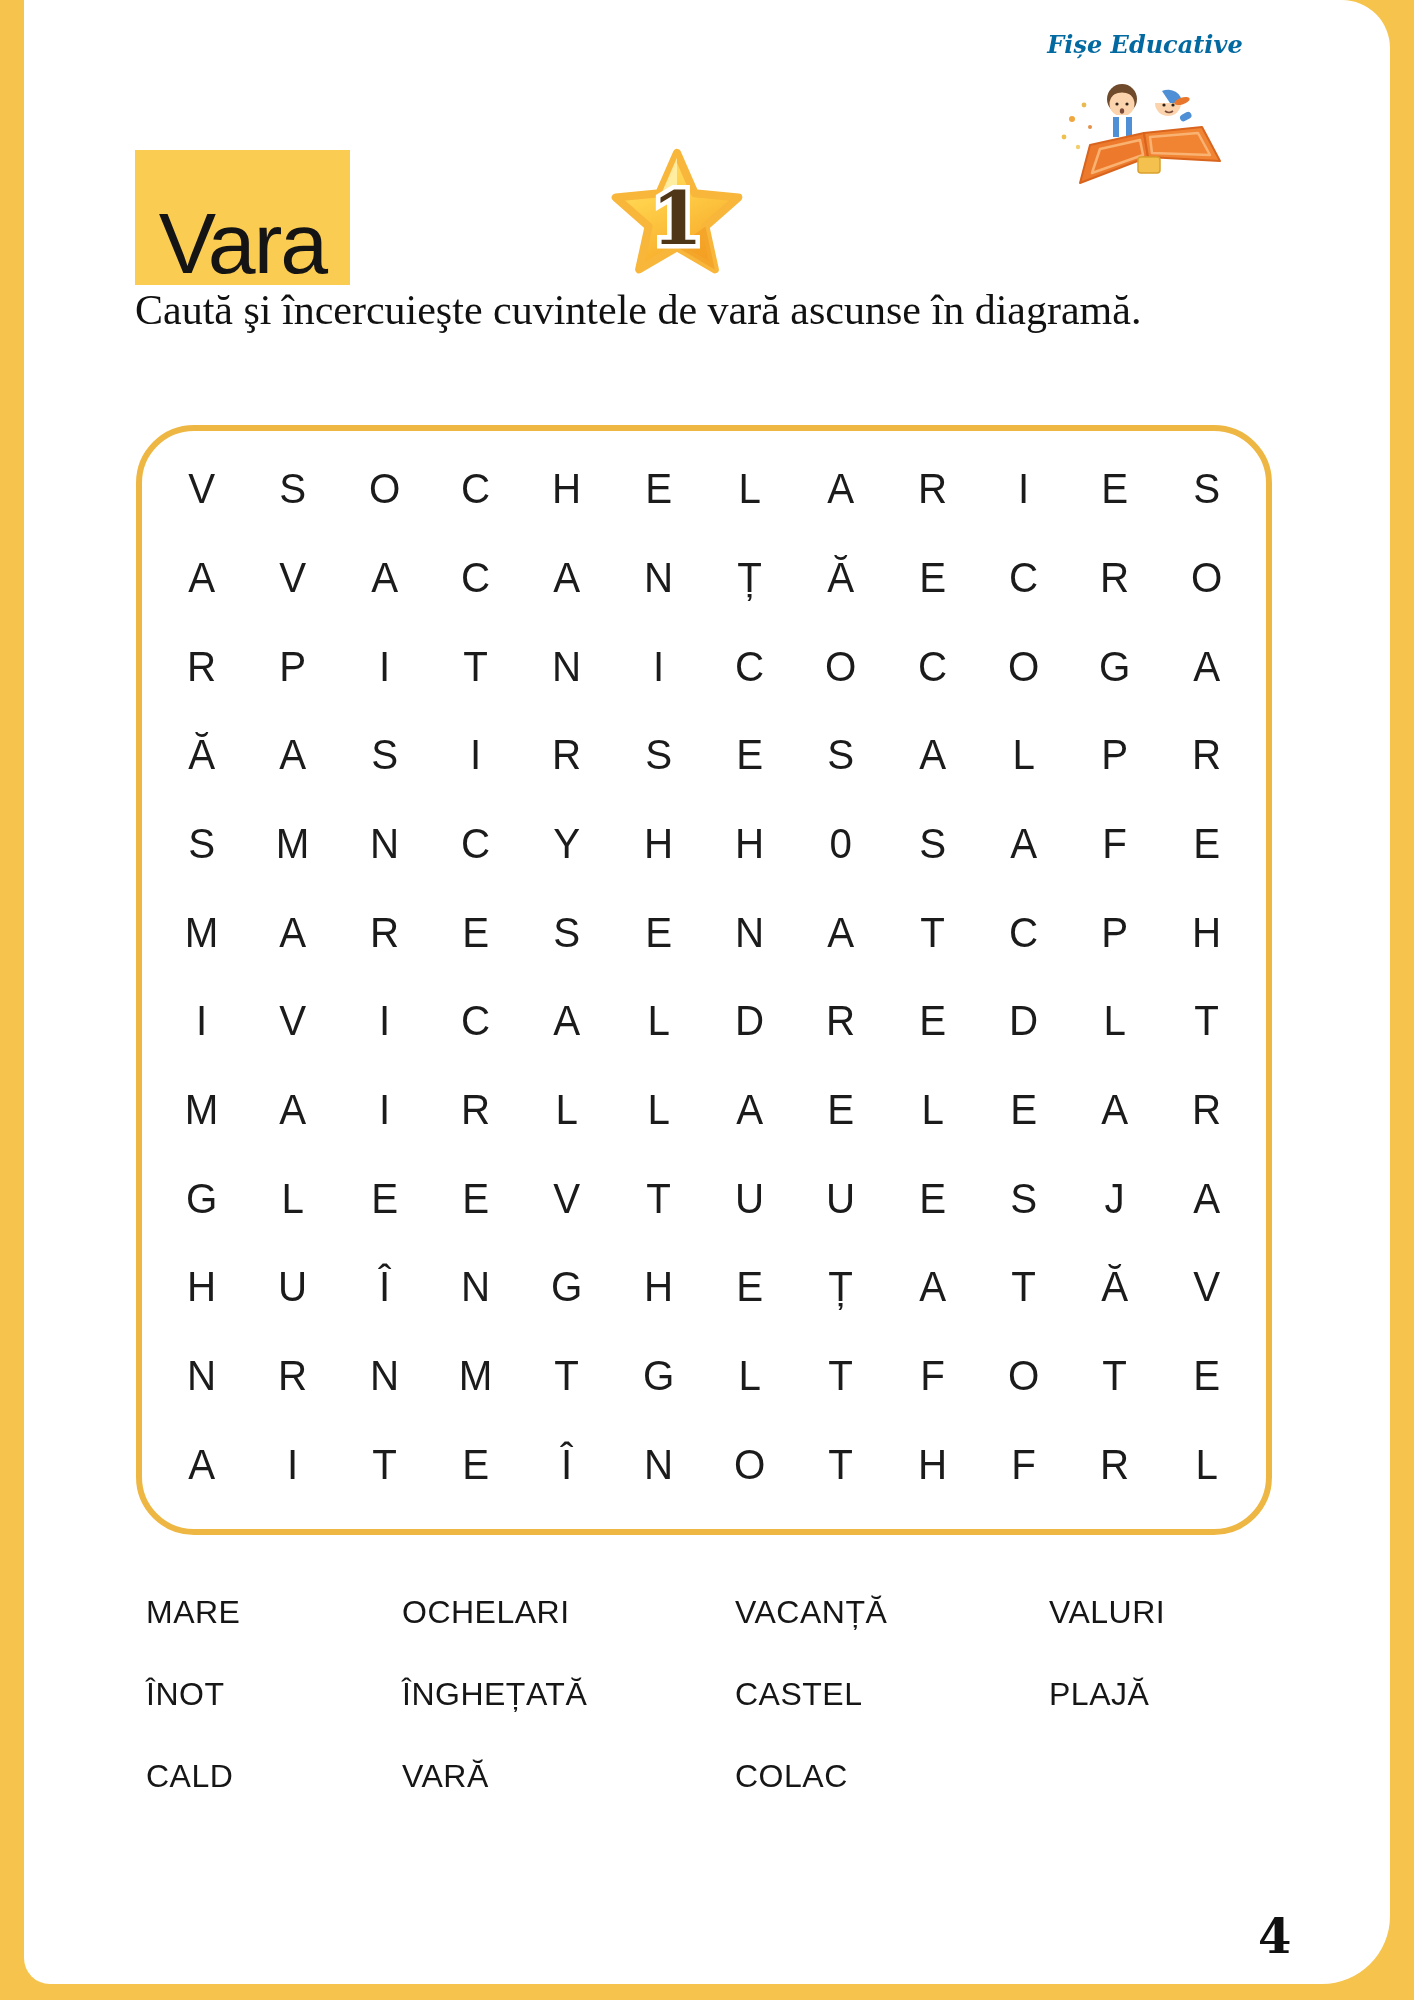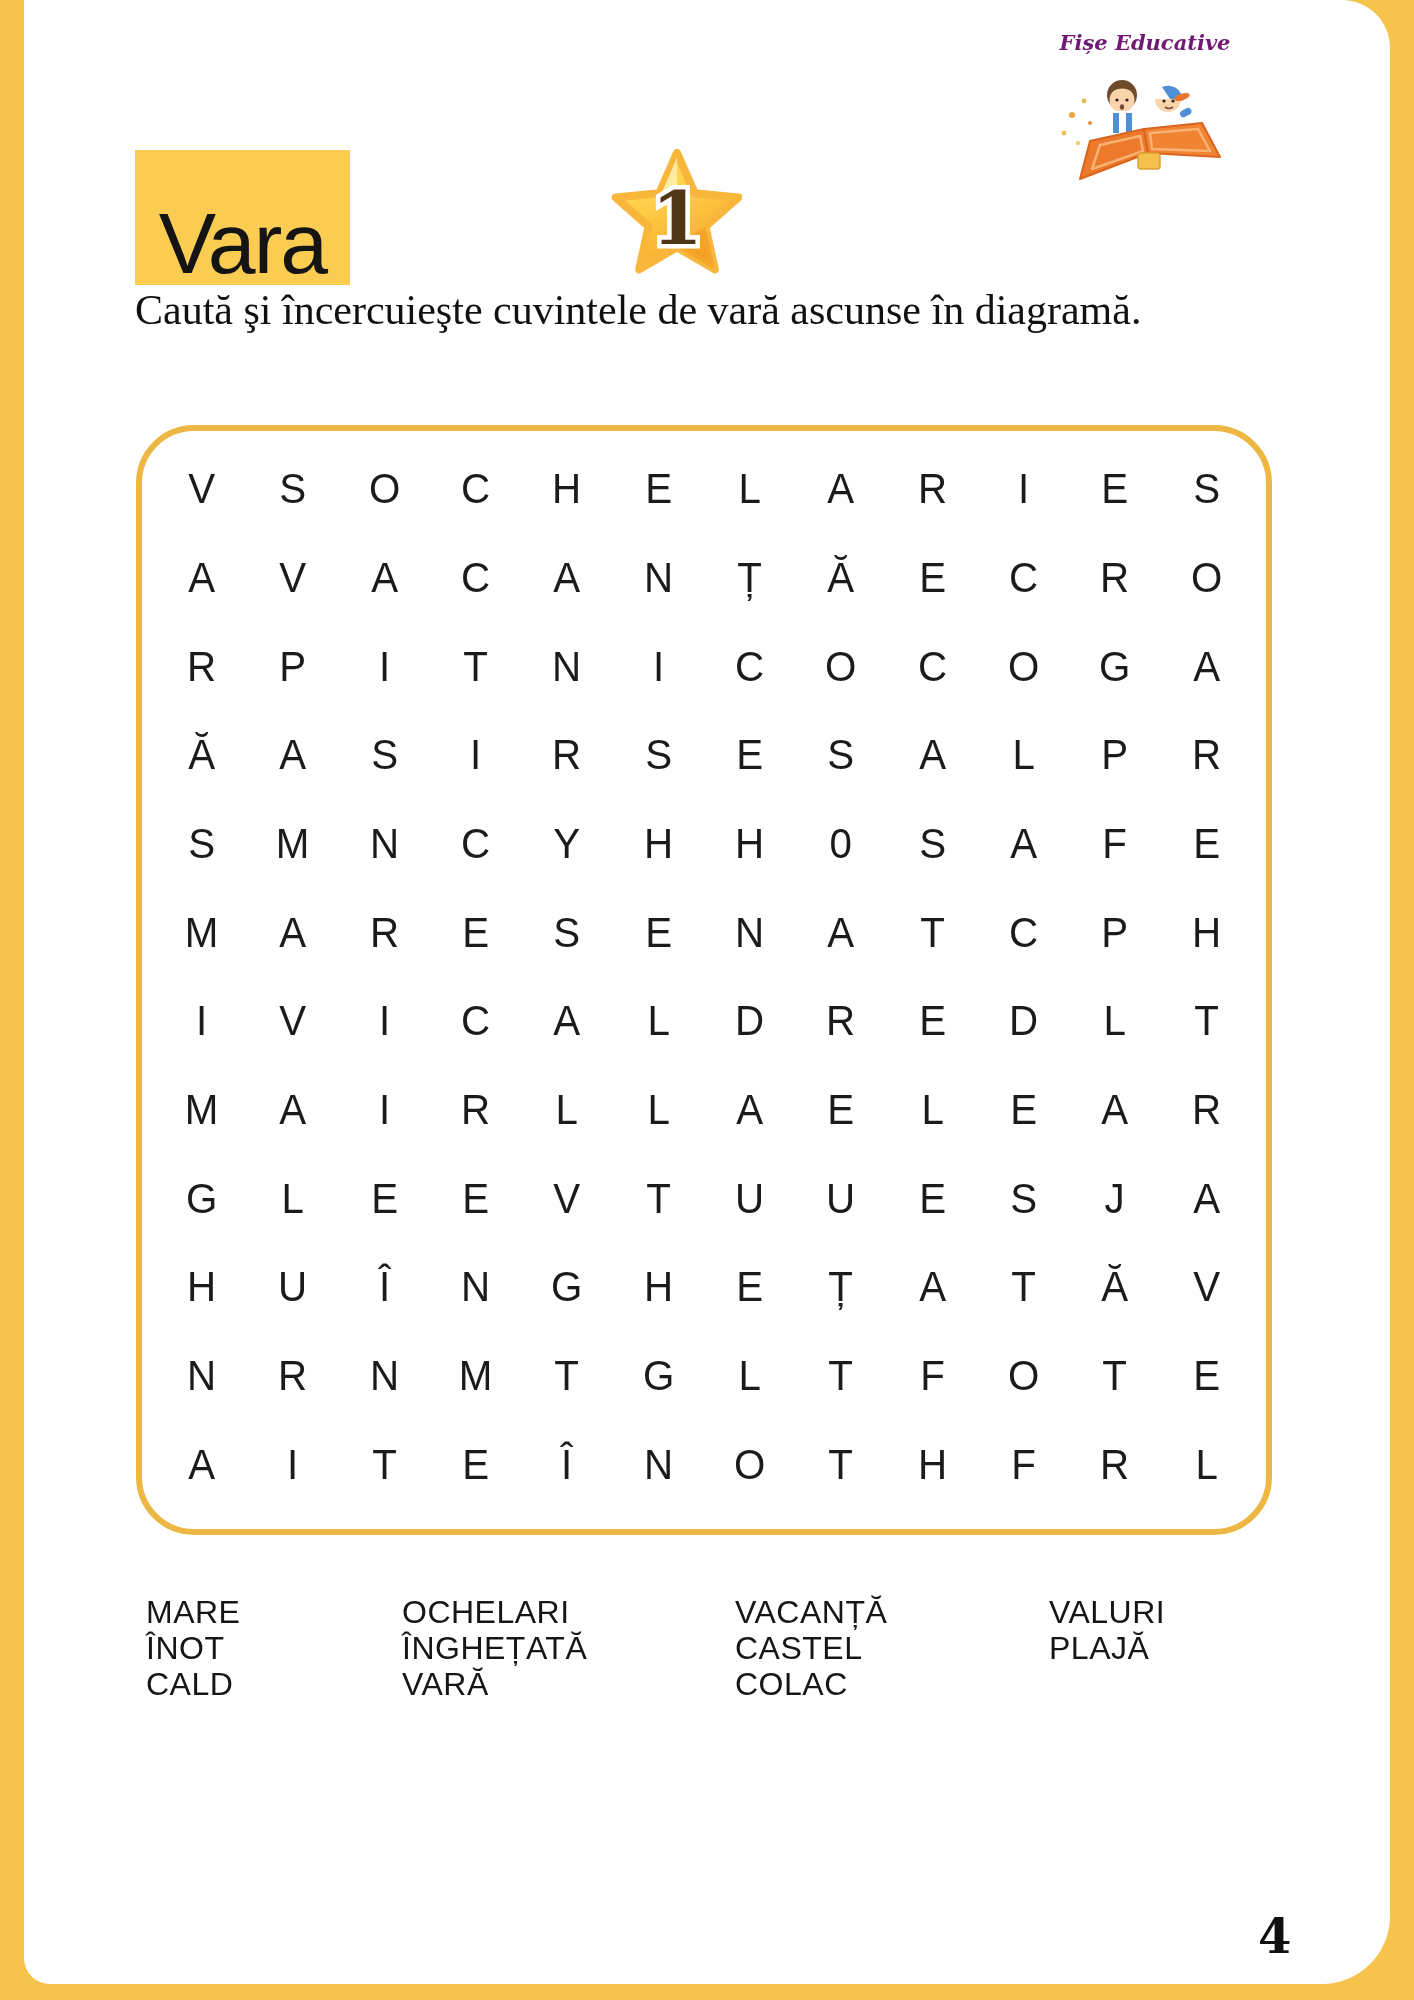--- a/index.html
+++ b/index.html
@@ -9,37 +9,37 @@
          border-radius:0 48px 68px 26px;}
   
   .title-box{position:absolute;left:135px;top:150px;width:215px;height:135px;background:#FACC52;
              display:flex;align-items:flex-end;justify-content:center;box-sizing:border-box;}
   .title-box .title{font-size:86px;line-height:0.95;color:#141414;letter-spacing:-2px;}
   
   .star-wrap{position:absolute;left:608px;top:146px;width:138px;height:138px;}
   .star-num{font-family:"DejaVu Serif",serif;font-weight:bold;}
   
   .logo{position:absolute;left:1020px;top:30px;width:250px;text-align:center;}
-  .logo-text{font-family:"DejaVu Serif",serif;font-style:italic;font-weight:bold;font-size:21px;color:#701a75;
+  .logo-text{font-family:"DejaVu Serif",serif;font-style:italic;font-weight:bold;font-size:24px;color:#0369a1;
              white-space:nowrap;}
   .logo-art{margin-top:2px;}
   
   .instruction{position:absolute;left:135px;top:286px;width:1100px;font-family:"Liberation Serif",serif;
                font-size:42px;color:#111;}
   
   .wordsearch-box{position:absolute;left:136px;top:425px;width:1136px;height:1110px;background:#fff;
                   border:6px solid #EEB744;border-radius:58px;box-sizing:border-box;
                   padding:14px 14px 20px 14px;}
   #letter-grid{display:grid;width:100%;height:100%;
                grid-template-columns:repeat(12,1fr);grid-template-rows:repeat(12,1fr);}
   #letter-grid .cell{display:flex;align-items:center;justify-content:center;
                      font-size:42px;color:#1b1b1b;transform:scaleX(.96);}
   
   #word-list{position:absolute;left:146px;top:1594px;width:1130px;display:grid;
-             grid-template-columns:256px 333px 314px 1fr;}
+             grid-template-columns:256px 333px 314px 1fr;row-gap:46px;}
   #word-list .word{font-size:32px;color:#161616;letter-spacing:.5px;height:36px;line-height:36px;}
   
   .page-number{position:absolute;left:1258px;top:1908px;font-family:"DejaVu Serif",serif;
                font-weight:bold;font-size:48px;color:#111;}
 </style>
 </head>
 <body>
 
 <div class="page">
   <div class="sheet"></div>

